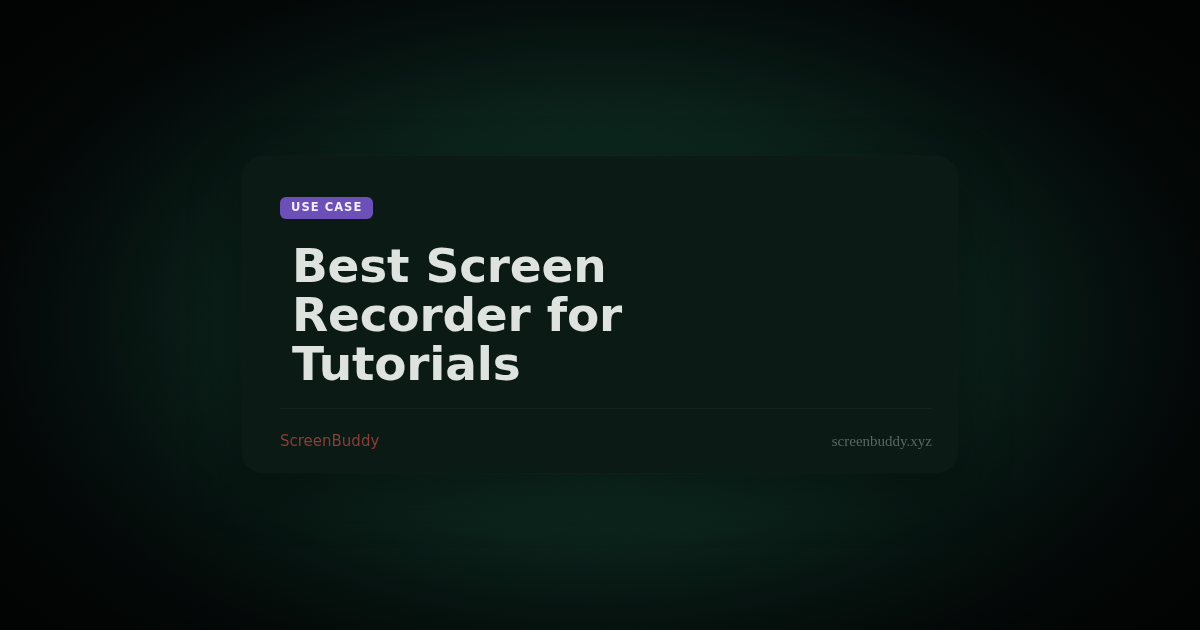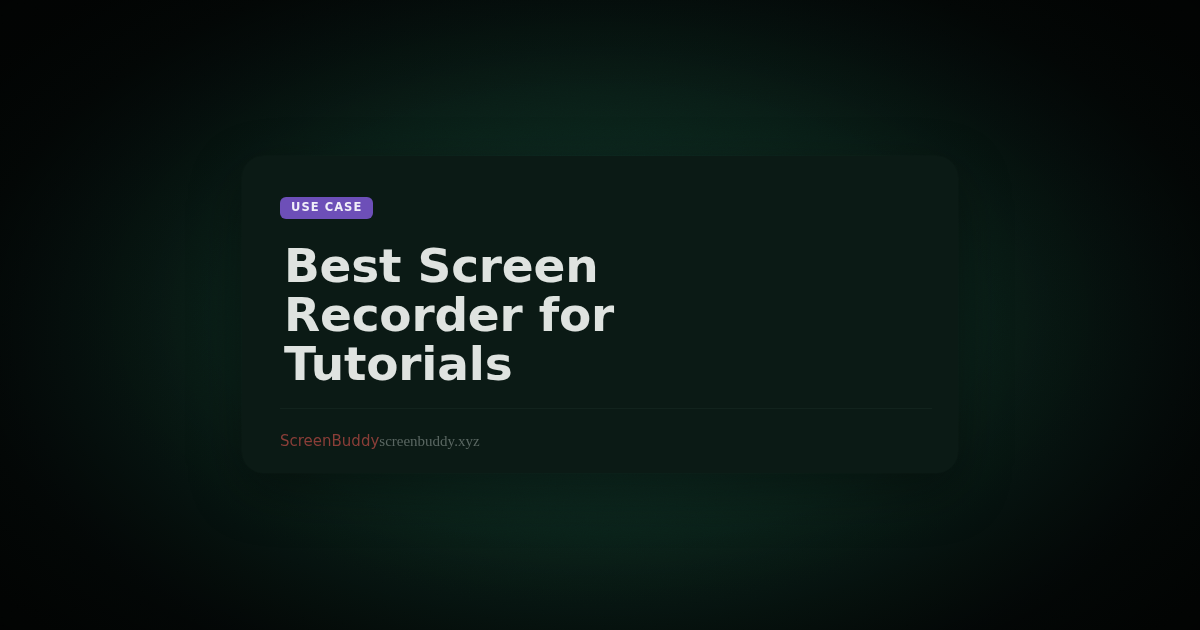--- a/index.html
+++ b/index.html
@@ -88,40 +88,40 @@
     letter-spacing: 1.05px;
     line-height: 1;
     padding: 5.5px 11px 5.5px 11px;
     border-radius: 6px;
     white-space: nowrap;
     font-family: "DejaVu Sans", sans-serif;
   }
 
   
   #title {
-    margin: 22px 0 0 4px;
+    margin: 22px 0 0 12px;
     color: #dfe3e0;
     font-size: 47px;
     font-weight: bold;
     line-height: 49px;
     letter-spacing: -0.2px;
     max-width: 540px;
     font-family: "DejaVu Sans", sans-serif;
   }
 
   
   #card-footer {
     position: absolute;
     left: 38px;
     right: 26px;
     bottom: 0;
     height: 64px;
     display: flex;
     align-items: center;
-    justify-content: flex-start;
+    justify-content: space-between;
     border-top: 1px solid rgba(150, 200, 180, 0.055);
   }
 
   #brand {
     color: #8a3e38;
     font-size: 15px;
     line-height: 1;
     font-family: "DejaVu Sans", sans-serif;
   }
 

